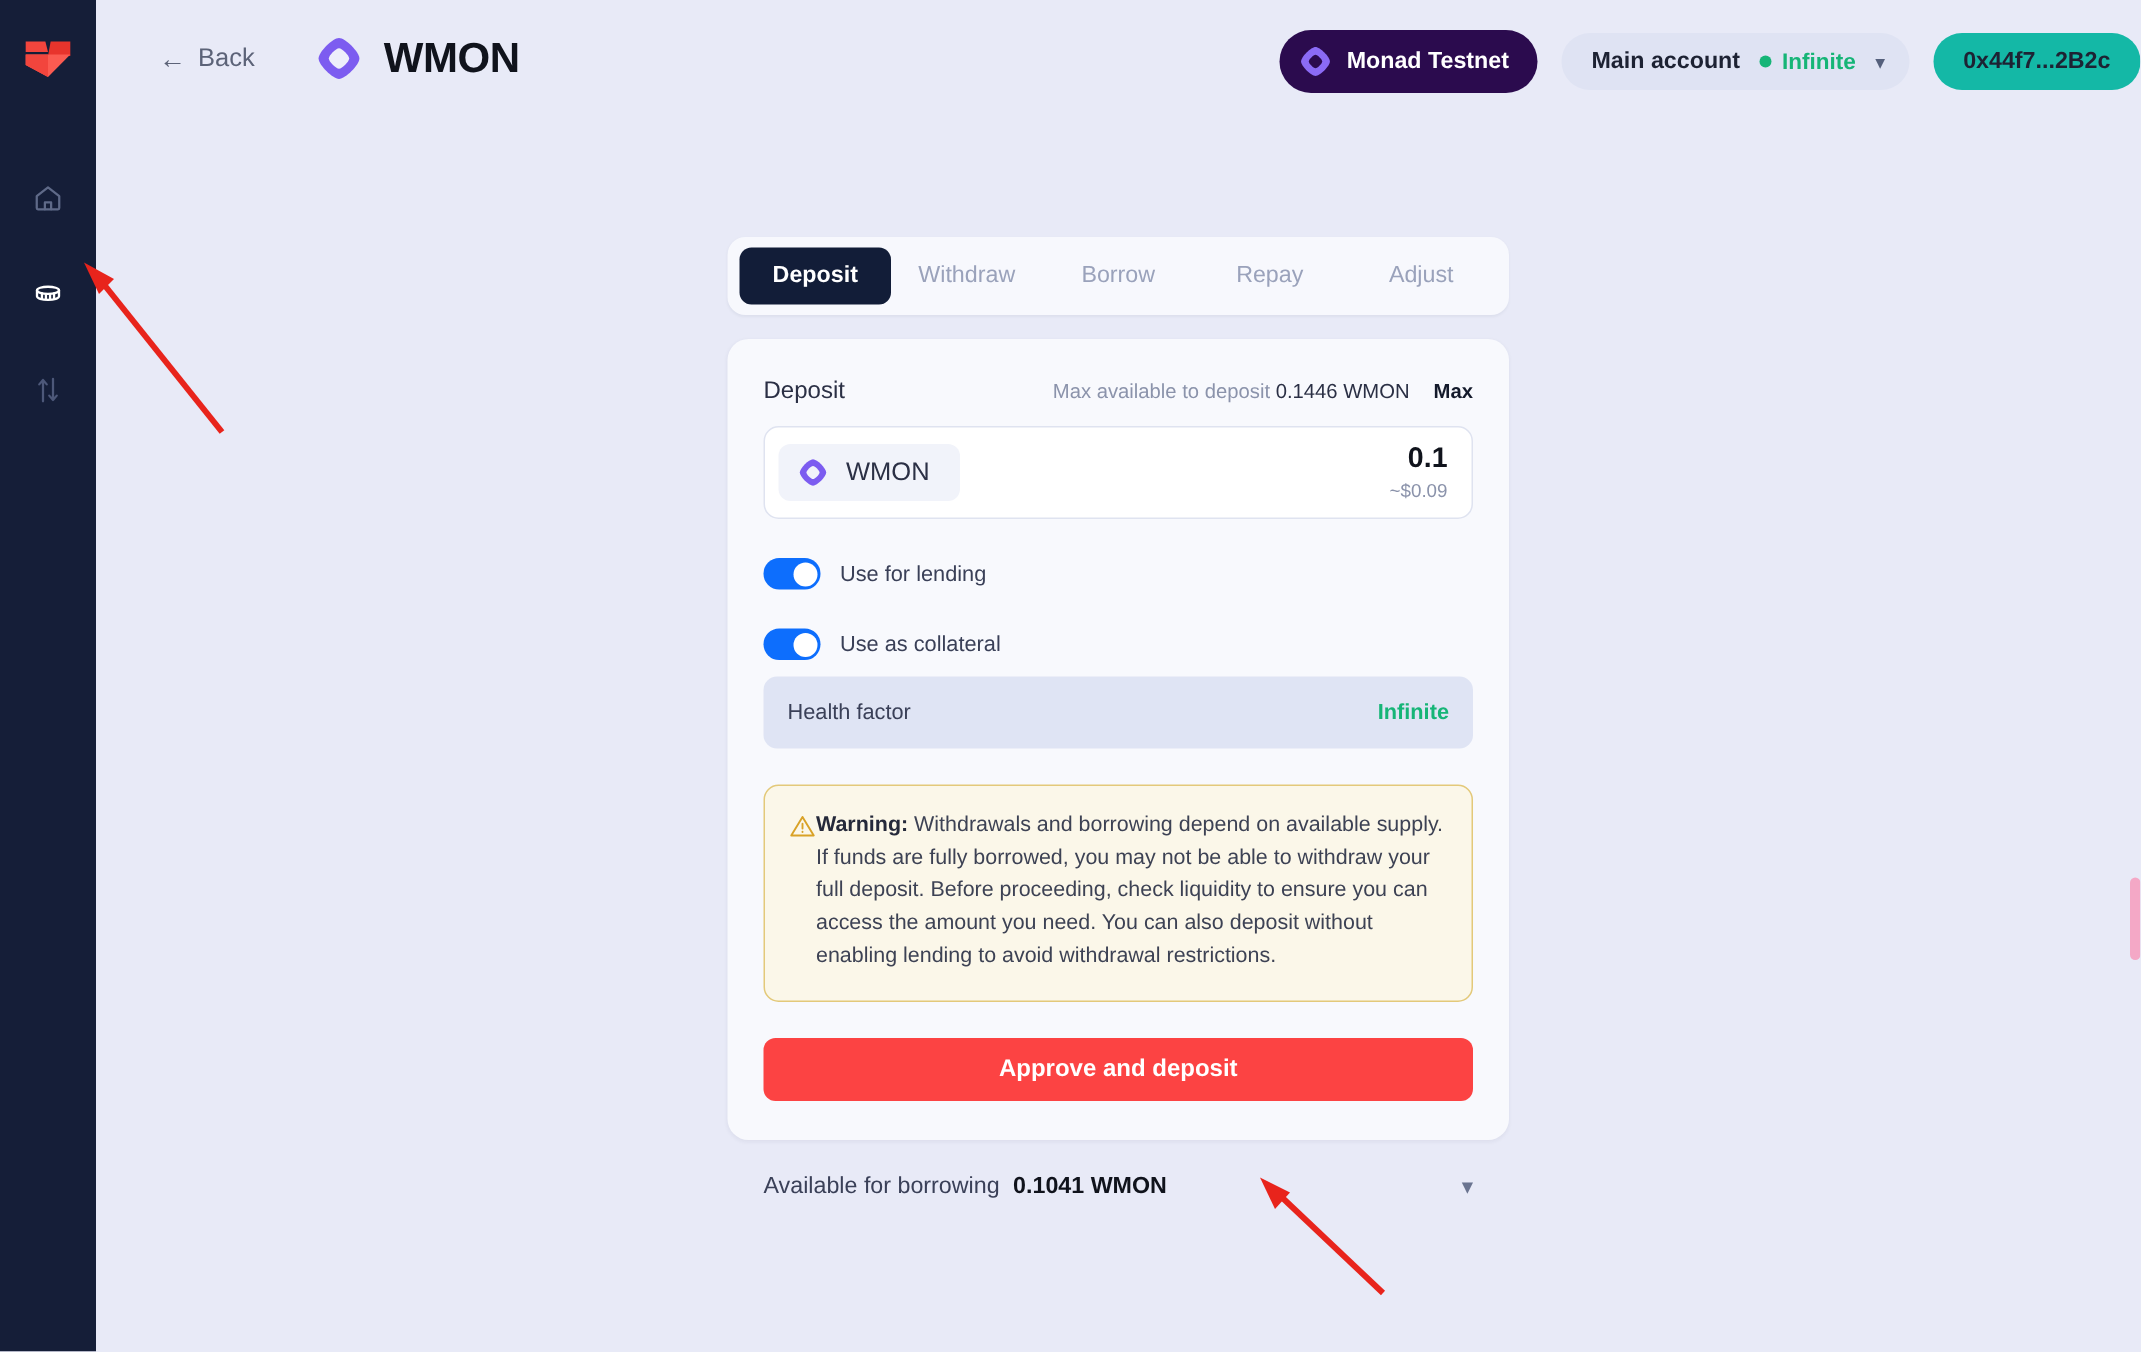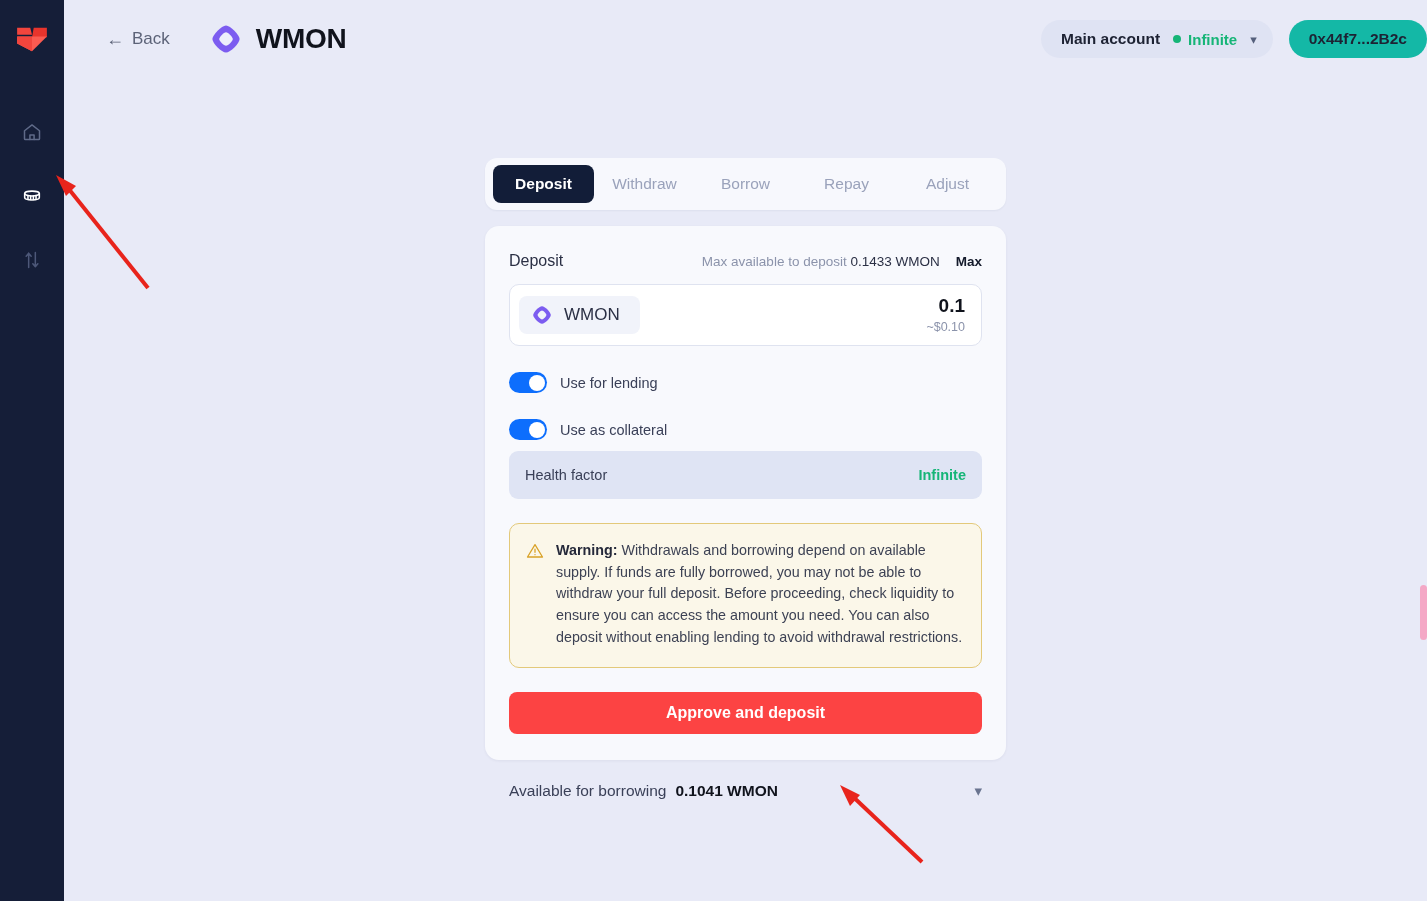--- a/index.html
+++ b/index.html
@@ -135,21 +135,21 @@
     background: #dfe4f4; display: flex; align-items: center;
     justify-content: space-between; padding: 0 16px;
   }
   .stat-key { font-size: 14.5px; color: #3a4058; }
   .stat-val { font-size: 14.5px; color: #2b3045; font-weight: 500; }
   .stat-val.green { color: #16b577; font-weight: 700; }
 
   .warn-box {
     margin-top: 24px; border: 1px solid #e3c97a; background: #fbf7e9;
     border-radius: 10px; padding: 16px 18px 18px 16px;
-    display: flex; gap: 12px;
+    display: flex; 
   }
   .warn-ico { flex: 0 0 18px; margin-top: 2px; }
   .warn-text { font-size: 14.3px; line-height: 1.52; color: #3d4254; }
   .warn-text b { font-weight: 700; color: #25293a; }
 
   .cta {
     display: block; width: 100%; margin-top: 24px; height: 42px;
     background: #fc4343; color: #fff; border: none; border-radius: 8px;
     font-size: 16px; font-weight: 700; cursor: pointer; font-family: inherit;
   }
@@ -222,20 +222,27 @@
 
       <div class="title-group">
         <svg class="token-badge-lg" viewBox="0 0 40 40">
           <path d="M20 4 C25 4 36 15 36 20 C36 25 25 36 20 36 C15 36 4 25 4 20 C4 15 15 4 20 4 Z" fill="#7c5cf0"></path>
           <path d="M20 12 C22.4 12 28 17.6 28 20 C28 22.4 22.4 28 20 28 C17.6 28 12 22.4 12 20 C12 17.6 17.6 12 20 12 Z" fill="#edeefb"></path>
         </svg>
         <h1 class="page-title">WMON</h1>
       </div>
 
       <div class="header-right">
+        <div class="chain-pill">
+          <svg class="chain-ico" viewBox="0 0 40 40">
+            <path d="M20 4 C25 4 36 15 36 20 C36 25 25 36 20 36 C15 36 4 25 4 20 C4 15 15 4 20 4 Z" fill="#8b6bf5"></path>
+            <path d="M20 12.5 C22.2 12.5 27.5 17.8 27.5 20 C27.5 22.2 22.2 27.5 20 27.5 C17.8 27.5 12.5 22.2 12.5 20 C12.5 17.8 17.8 12.5 20 12.5 Z" fill="#2b0b4e"></path>
+          </svg>
+          <span>Monad Testnet</span>
+        </div>
 
         <div class="account-pill">
           <span class="acct-name">Main account</span>
           <span class="hf-wrap">
             <span class="hf-dot"></span>
             <span class="hf-val">Infinite</span>
           </span>
           <span class="chev">▾</span>
         </div>
 
@@ -254,37 +261,37 @@
           <button class="tab">Adjust</button>
         </div>
 
         <div class="card">
 
           <div class="card-row-top">
             <div class="card-label">Deposit</div>
             <div class="max-group">
               <div class="max-avail">
                 <span>Max available to deposit</span>
-                <b>0.1433 WMON</b>
+                <b>0.1446 WMON</b>
               </div>
               <button class="max-btn">Max</button>
             </div>
           </div>
 
           <div class="amount-box">
             <div class="token-chip">
               <svg class="token-chip-ico" viewBox="0 0 40 40">
                 <path d="M20 4 C25 4 36 15 36 20 C36 25 25 36 20 36 C15 36 4 25 4 20 C4 15 15 4 20 4 Z" fill="#7c5cf0"></path>
                 <path d="M20 12 C22.4 12 28 17.6 28 20 C28 22.4 22.4 28 20 28 C17.6 28 12 22.4 12 20 C12 17.6 17.6 12 20 12 Z" fill="#f1f3fa"></path>
               </svg>
               <span class="token-chip-name">WMON</span>
             </div>
             <div class="amt-right">
               <div class="amt-val">0.1</div>
-              <div class="amt-usd">~$0.10</div>
+              <div class="amt-usd">~$0.09</div>
             </div>
           </div>
 
           <div class="toggle-row">
             <div class="switch">
               <div class="knob"></div>
             </div>
             <span class="toggle-label">Use for lending</span>
           </div>
 

